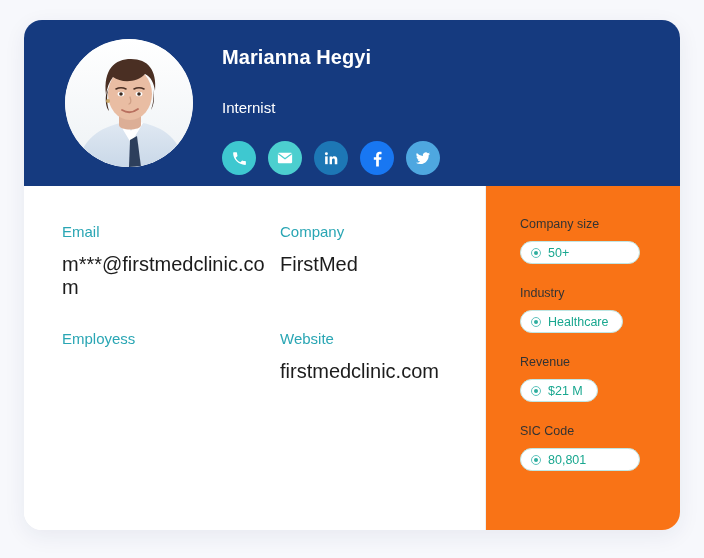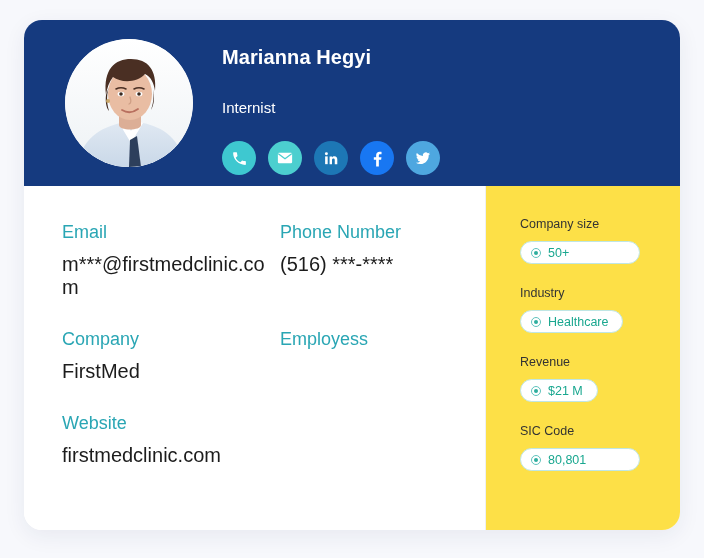--- a/index.html
+++ b/index.html
@@ -128,37 +128,37 @@
     row-gap: 0;
   }
 
   .field {
     margin-bottom: 30px;
     padding-right: 14px;
   }
 
   .field-label {
     color: #2aa6b4;
-    font-size: 18px;
+    font-size: 15px;
     font-weight: normal;
     line-height: 20px;
     margin-bottom: 11px;
   }
 
   .field-value {
     color: #1c1c1c;
     font-size: 20px;
     line-height: 23px;
     word-break: break-word;
   }
 
   
   .side-pane {
     flex: 1 1 auto;
-    background: #fde047;
+    background: #f97316;
     border-left: 1px solid #eef0f2;
     padding: 30px 0 0 34px;
   }
 
   .side-group { margin-bottom: 21px; }
 
   .side-label {
     color: #333333;
     font-size: 12.5px;
     line-height: 16px;
@@ -306,24 +306,20 @@
     <div class="card-body">
 
       <div class="main-pane">
         <div class="fields-grid">
 
           <div class="field">
             <div class="field-label">Email</div>
             <div class="field-value">m***@firstmedclinic.com</div>
           </div>
 
-          <div class="field">
-            <div class="field-label">Phone Number</div>
-            <div class="field-value">(516) ***-****</div>
-          </div>
 
           <div class="field">
             <div class="field-label">Company</div>
             <div class="field-value">FirstMed</div>
           </div>
 
           <div class="field">
             <div class="field-label">Employess</div>
           </div>
 

